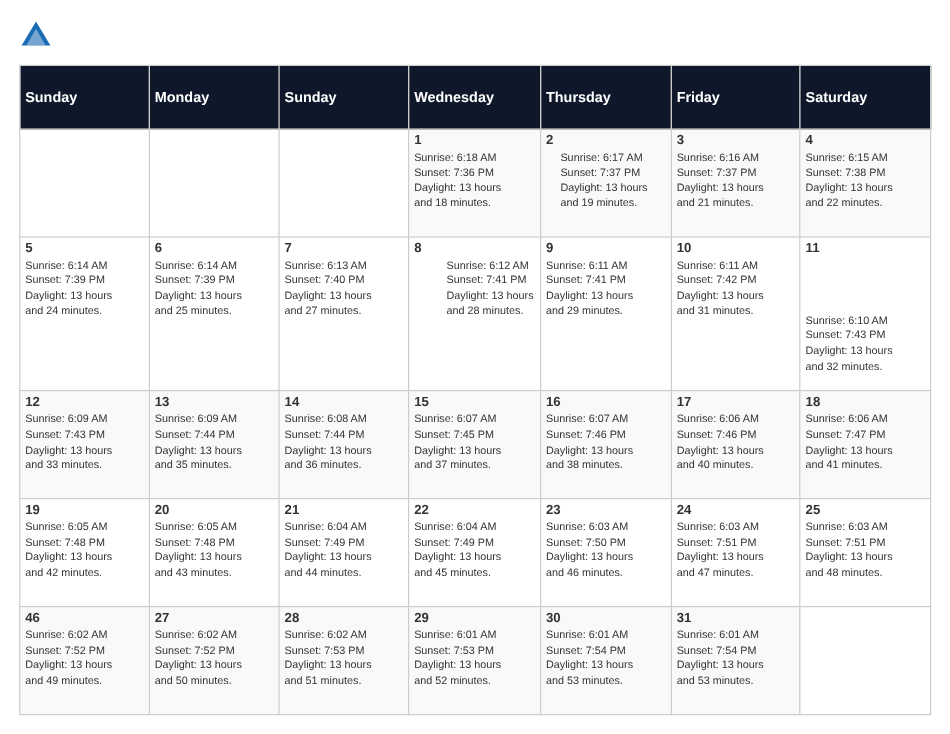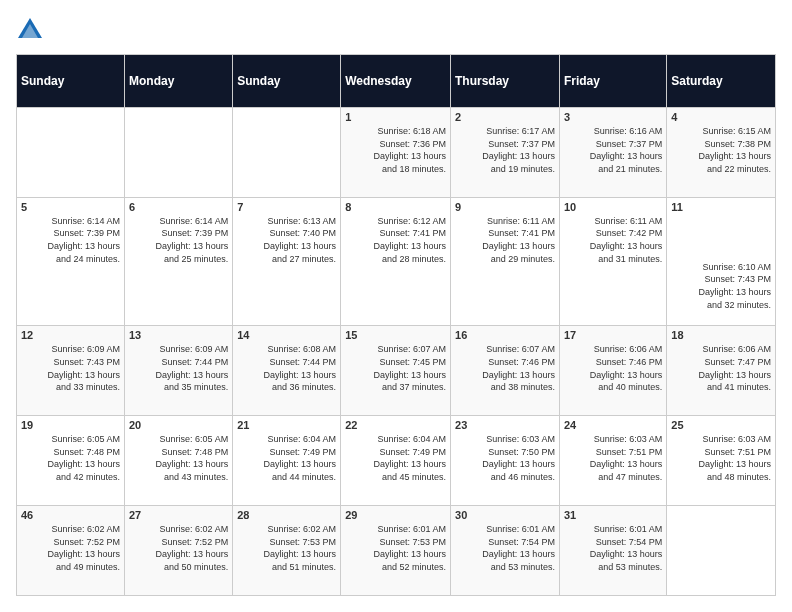--- a/index.html
+++ b/index.html
@@ -88,21 +88,20 @@
     .day-number {
       font-size: 11px;
       font-weight: bold;
       display: block;
       margin-bottom: 2px;
     }
     .day-info {
       font-size: 9px;
       line-height: 1.4;
       color: #333;
-      text-align: right;
     }
     tbody tr:nth-child(odd) td {
       background-color: #f9f9f9;
     }
     tbody tr:nth-child(even) td {
       background-color: #fff;
     }
   </style>
 </head>
 <body>

